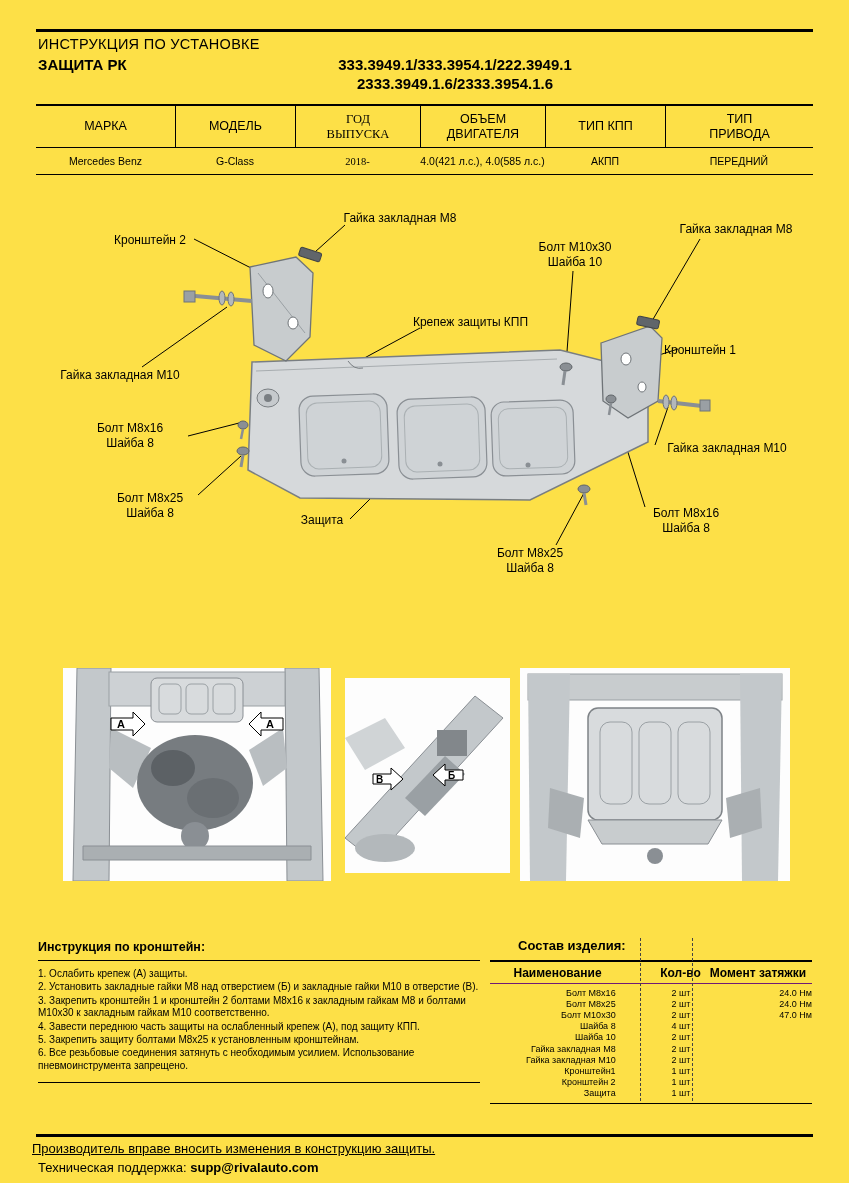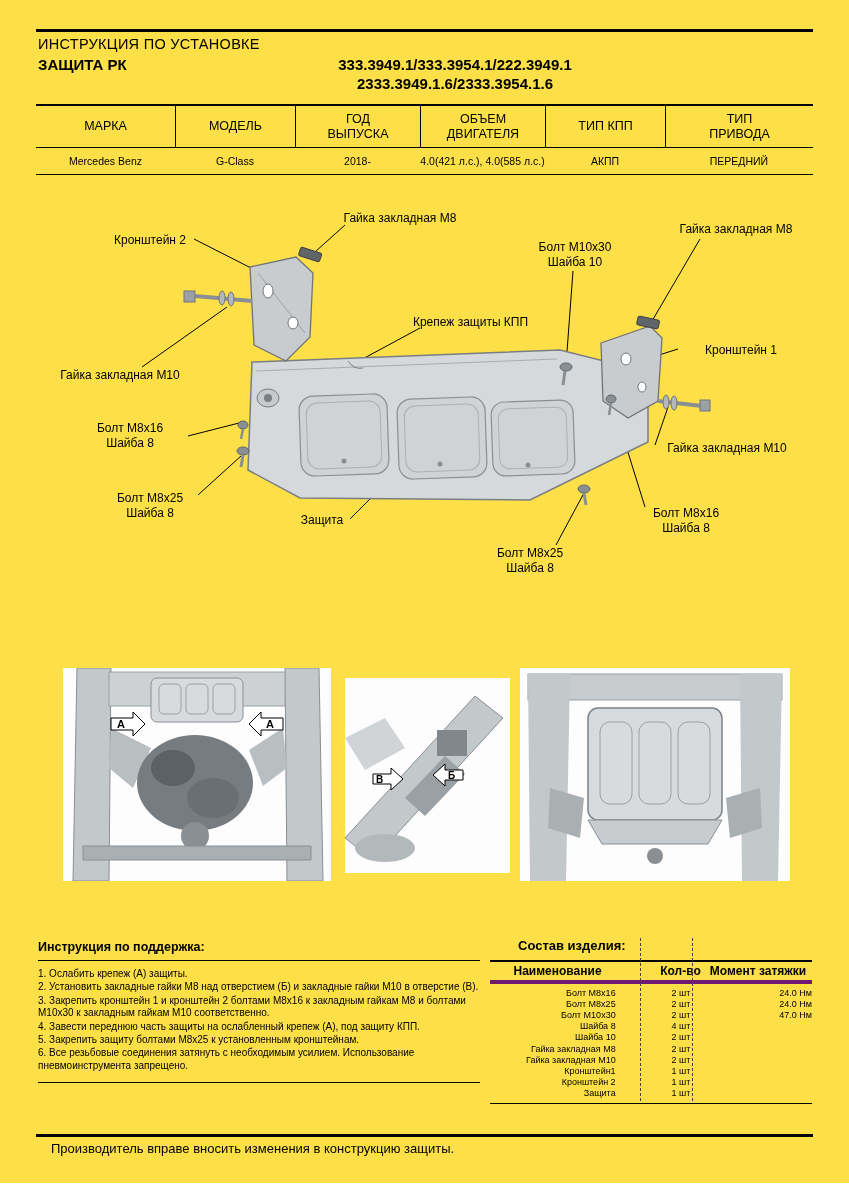--- a/index.html
+++ b/index.html
@@ -13,51 +13,51 @@
   .h-product { position:absolute; left:38px; top:56px; font-size:15px; font-weight:bold; }
   .h-partnums { position:absolute; left:255px; top:55px; width:400px; text-align:center; font-size:15px; font-weight:bold; line-height:19px; }
 
   
   .spec { position:absolute; left:36px; top:104px; width:777px; }
   .spec-head { display:flex; border-top:2.5px solid #000; border-bottom:1px solid #000; height:44px; }
   .spec-head .sc { display:flex; align-items:center; justify-content:center; text-align:center; font-size:12.5px; white-space:pre-line; line-height:15px; }
   .spec-head .sc + .sc { border-left:1px solid #000; }
   .spec-row { display:flex; height:27px; border-bottom:1px solid #000; }
   .spec-row .sc { display:flex; align-items:center; justify-content:center; text-align:right; font-size:10.5px; }
-  .c0{width:139px;} .c1{width:120px;} .c2{width:125px;} .c3{width:125px; font-size:10px;} .c4{width:120px;} .c5{width:148px;}
+  .c0{width:139px;} .c1{width:120px;} .c2{width:125px;font-family:Liberation Serif, serif;} .c3{width:125px; font-size:10px;} .c4{width:120px;} .c5{width:148px;}
 
   
   .diagram { position:absolute; left:0; top:195px; width:849px; height:420px; }
   .diagram svg { position:absolute; left:0; top:0; }
   .dlabel { position:absolute; font-size:12px; line-height:15px; text-align:center; white-space:pre-line; }
 
   
   .photo { position:absolute; }
 
   
   .inst { position:absolute; left:38px; top:940px; width:442px; }
   .inst-title { font-weight:bold; font-size:12.5px; padding-bottom:6px; border-bottom:1px solid #000; }
   .inst-steps { padding-top:7px; padding-bottom:9px; border-bottom:1px solid #000; font-size:10px; line-height:12.4px; }
   .inst-steps div { margin-bottom:1px; }
 
   
   .parts { position:absolute; left:490px; top:938px; width:322px; }
   .parts-title { font-weight:bold; font-size:13px; padding-left:28px; height:22px; }
   .parts-toprule { border-top:2px solid #000; }
-  .parts-head { display:flex; height:22px; border-bottom:4px solid #701a75; align-items:center; }
+  .parts-head { display:flex; height:22px; border-bottom:1px solid #701a75; align-items:center; }
   .parts-head div { text-align:center; font-weight:bold; font-size:12px; }
   .parts-rows { padding-top:3px; padding-bottom:4px; border-bottom:1.5px solid #000; }
   .prow { display:flex; height:11.2px; align-items:center; font-size:9px; }
   .pn { width:150px; text-align:right; padding-right:10px; }
   .pq { width:52px; text-align:center;margin-left:32px; }
   .pt { width:120px; text-align:right; }
   .dash-v { position:absolute; top:0; height:163px; border-left:1px dashed #444; }
 
   
-  .f1 { position:absolute; left:51px; top:1141px; font-size:13px; }
+  .f1 { position:absolute; left:32px; top:1141px; font-size:13px;text-decoration:underline; }
   .f2 { position:absolute; left:38px; top:1160px; font-size:13px; }
   .f2 b { font-weight:bold; }
 </style>
 </head>
 <body>
 
 <div class="page">
 
   <div class="rule" style="left:36px; top:29px; width:777px; height:3px;"></div>
 
@@ -185,21 +185,21 @@
         <line x1="584" y1="298" x2="586" y2="310" stroke="#8a8f94" stroke-width="3"></line>
       </g>
     </svg>
 
     <div class="dlabel" style="left:330px; top:16px; width:140px;">Гайка закладная М8</div>
     <div class="dlabel" style="left:95px; top:38px; width:110px;">Кронштейн 2</div>
     <div class="dlabel" style="left:515px; top:45px; width:120px;">Болт М10х30
 Шайба 10</div>
     <div class="dlabel" style="left:666px; top:27px; width:140px;">Гайка закладная М8</div>
     <div class="dlabel" style="left:398px; top:120px; width:145px;">Крепеж защиты КПП</div>
-    <div class="dlabel" style="left:657px; top:148px; width:120px;text-align:right;">Кронштейн 1</div>
+    <div class="dlabel" style="left:640px; top:148px; width:120px;">Кронштейн 1</div>
     <div class="dlabel" style="left:45px; top:173px; width:150px;">Гайка закладная М10</div>
     <div class="dlabel" style="left:70px; top:226px; width:120px;">Болт М8х16
 Шайба 8</div>
     <div class="dlabel" style="left:652px; top:246px; width:150px;">Гайка закладная М10</div>
     <div class="dlabel" style="left:90px; top:296px; width:120px;">Болт М8х25
 Шайба 8</div>
     <div class="dlabel" style="left:272px; top:318px; width:100px;">Защита</div>
     <div class="dlabel" style="left:626px; top:311px; width:120px;">Болт М8х16
 Шайба 8</div>
     <div class="dlabel" style="left:470px; top:351px; width:120px;">Болт М8х25
@@ -264,21 +264,21 @@
       <rect x="68" y="40" width="134" height="112" rx="10" fill="#d8dbdd" stroke="#7e8387" stroke-width="1.5"></rect>
       <rect x="80" y="54" width="32" height="82" rx="10" fill="none" stroke="#9aa0a4"></rect>
       <rect x="119" y="54" width="32" height="82" rx="10" fill="none" stroke="#9aa0a4"></rect>
       <rect x="158" y="54" width="32" height="82" rx="10" fill="none" stroke="#9aa0a4"></rect>
       <path d="M68,152 L202,152 L188,176 L82,176 Z" fill="#c8ccce" stroke="#8a8f94"></path>
       <circle cx="135" cy="188" r="8" fill="#8a8f94"></circle>
     </svg>
   </div>
 
   <div class="inst">
-    <div class="inst-title">Инструкция по поддержка:</div>
+    <div class="inst-title">Инструкция по кронштейн:</div>
     <div class="inst-steps">
       <div>1. Ослабить крепеж (А) защиты.</div>
       <div>2. Установить закладные гайки М8 над отверстием (Б) и закладные гайки М10 в отверстие (В).</div>
       <div>3. Закрепить кронштейн 1 и кронштейн 2 болтами М8х16 к закладным гайкам М8 и болтами М10х30 к закладным гайкам М10 соответственно.</div>
       <div>4. Завести переднюю часть защиты на ослабленный крепеж (А), под защиту КПП.</div>
       <div>5. Закрепить защиту болтами М8х25 к установленным кронштейнам.</div>
       <div>6. Все резьбовые соединения затянуть с необходимым усилием. Использование пневмоинструмента запрещено.</div>
     </div>
   </div>
 
@@ -341,14 +341,18 @@
         <div class="pq">1 шт</div>
         <div class="pt"></div>
       </div>
     </div>
     <div class="dash-v" style="left:150px;"></div>
     <div class="dash-v" style="left:202px;"></div>
   </div>
 
   <div class="rule" style="left:36px; top:1134px; width:777px; height:2.5px;"></div>
   <div class="f1">Производитель вправе вносить изменения в конструкцию защиты.</div>
+  <div class="f2">
+    <span>Техническая поддержка:</span>
+    <b>supp@rivalauto.com</b>
+  </div>
 
 </div>
 
 </body></html>

